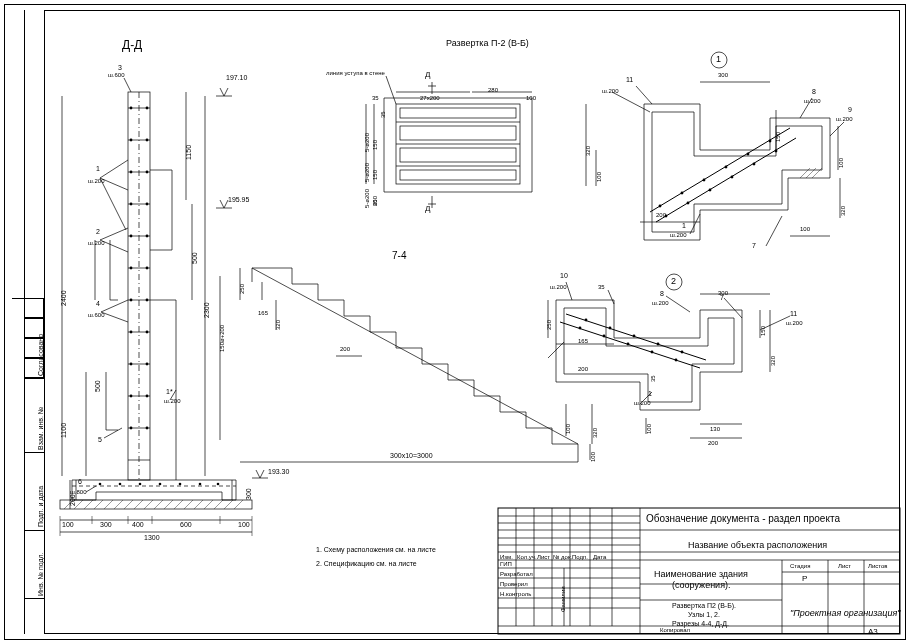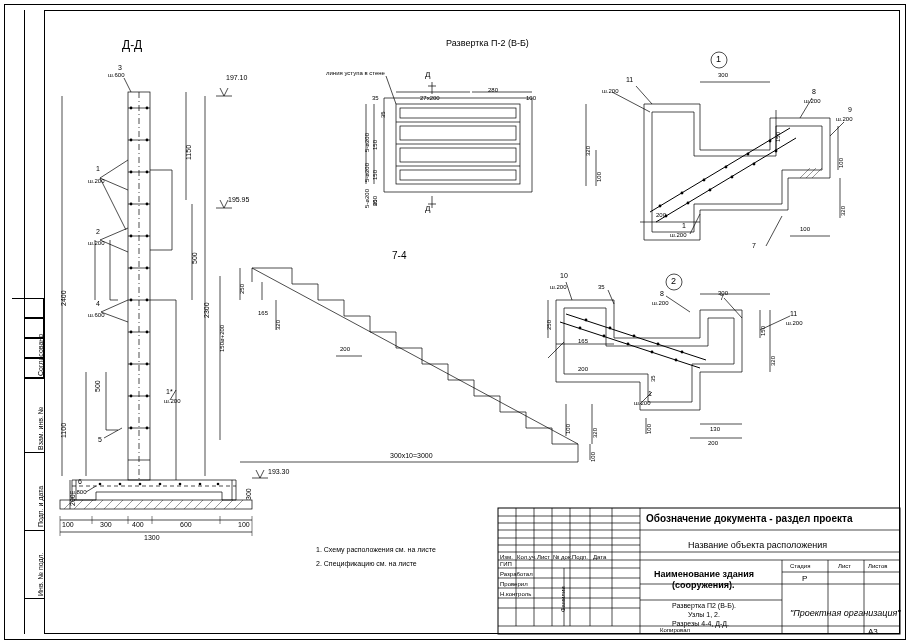--- a/index.html
+++ b/index.html
@@ -10,21 +10,21 @@
   .t6{font-size:6px;}
   .t7{font-size:7px;}
   .t8{font-size:8px;}
   .t9{font-size:9px;}
   .t10{font-size:10px;}
   .t11{font-size:12px;}
   .vert{transform-origin:0 0;transform:rotate(-90deg);}
   .box{position:absolute;border:1px solid #000;box-sizing:border-box;}
   .thin{position:absolute;border:0.6px solid #000;box-sizing:border-box;}
   .italic{font-style:italic;}
-  .bold{font-weight:bold;}
+  .bold{font-weight:normal;}
   svg{position:absolute;left:0;top:0;overflow:visible;}
   .nofill{fill:none;stroke:#000;}
 </style>
 </head>
 <body>
 
 <div id="sheet">
 
   <div class="box" style="left:4px;top:4px;width:902px;height:636px;border-width:1px;"></div>
   <div class="box" style="left:44px;top:10px;width:856px;height:624px;border-width:1.5px;"></div>

